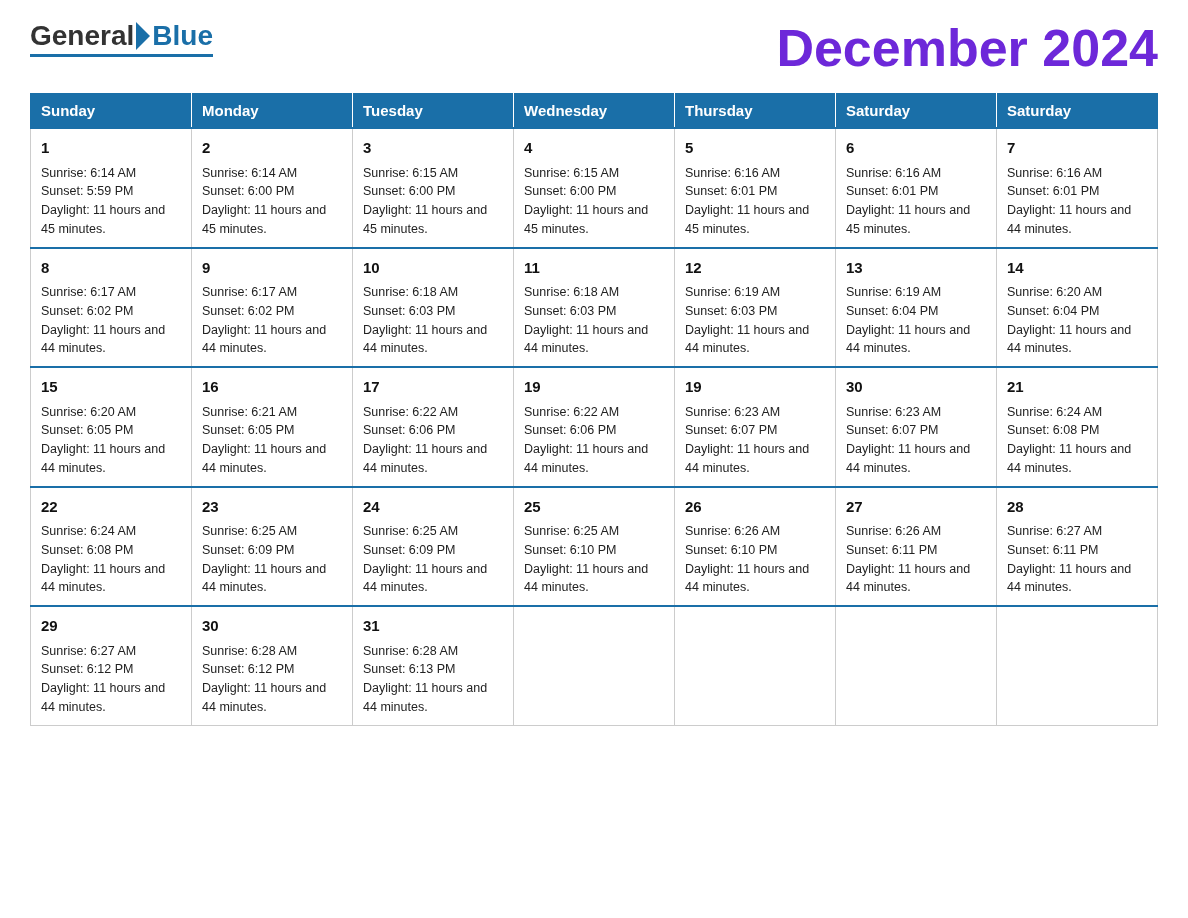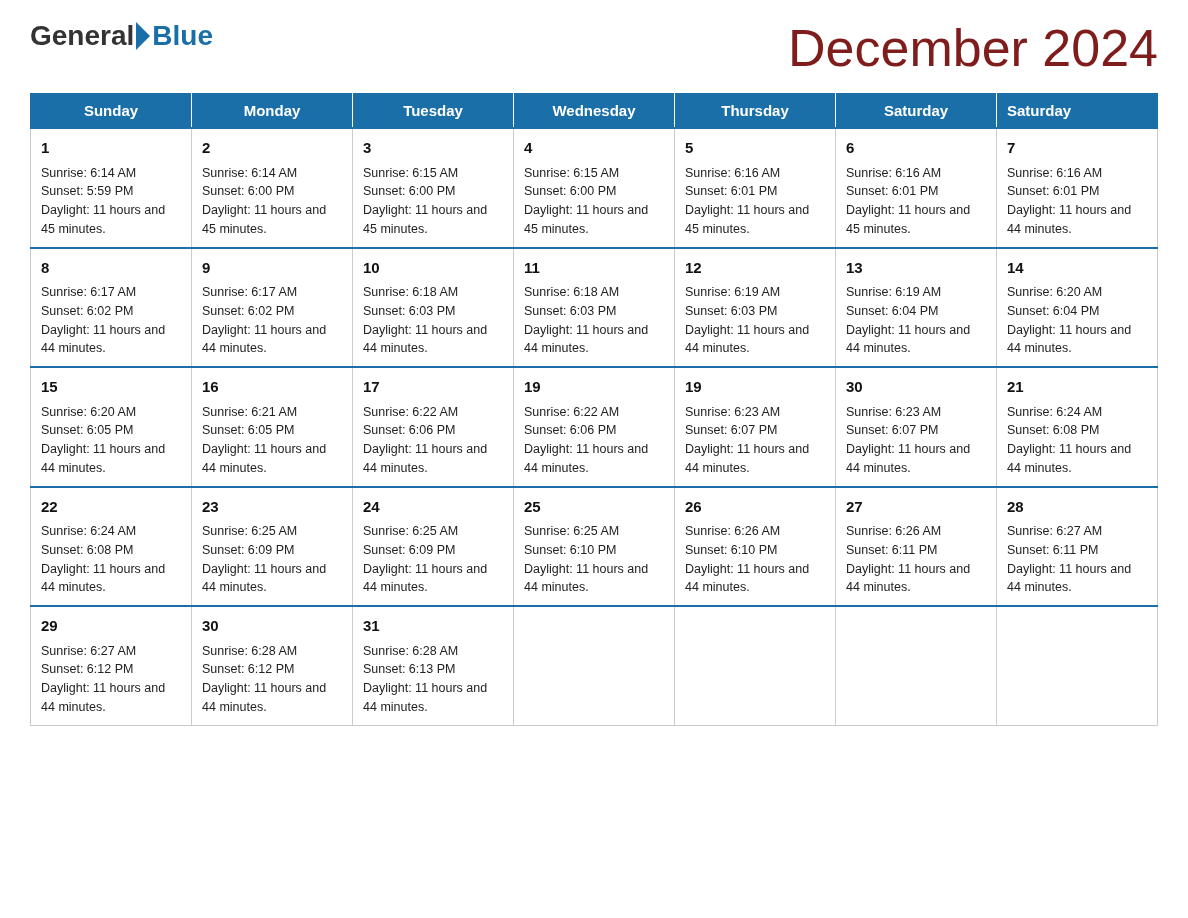--- a/index.html
+++ b/index.html
@@ -11,21 +11,21 @@
       padding: 20px 30px;
     }
     .header-area {
       display: flex;
       justify-content: space-between;
       align-items: flex-start;
       margin-bottom: 16px;
     }
     .logo-area {
       display: flex;
-      flex-direction: row;
+      flex-direction: column;
       align-items: flex-start;
     }
     .logo-text {
       display: flex;
       align-items: center;
       font-size: 28px;
       font-weight: bold;
       color: #222;
     }
     .logo-general { color: #333; }
@@ -43,22 +43,22 @@
       width: 100%;
       height: 3px;
       background: #1a6fa8;
       margin-top: 2px;
     }
     .title-area {
       text-align: right;
     }
     .month-title {
       font-size: 52px;
-      font-weight: normal;
-      color: #7f1d1d;
+      font-weight: bold;
+      color: #6d28d9;
       line-height: 1.1;
     }
     .location-subtitle {
       font-size: 22px;
       color: #444;
       margin-top: 4px;
     }
     .calendar-table {
       width: 100%;
       border-collapse: collapse;
@@ -101,21 +101,20 @@
       background: #fff;
       border: 1px solid #ccc;
     }
     
     .calendar-table td:not(:last-child),
     .calendar-table th:not(:last-child) {
       border-right: 1px solid #ccc;
     }
     .calendar-table th:not(:last-child) {
       border-right: 1px solid #fff;
-      text-align: center;
     }
   </style>
 </head>
 <body>
 
 <div class="header-area">
   <div class="logo-area">
     <div class="logo-text">
       <span class="logo-general">General</span>
       <span class="logo-arrow"></span>

